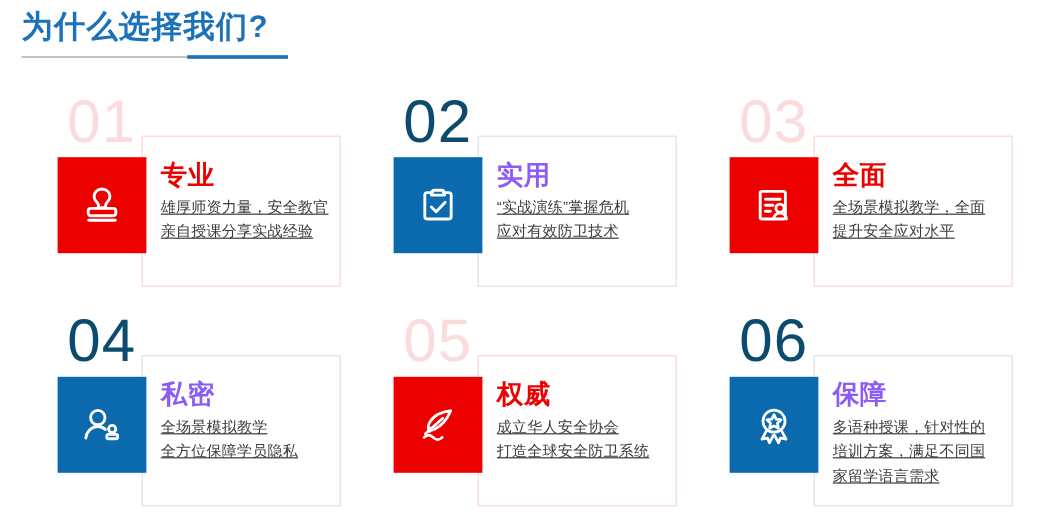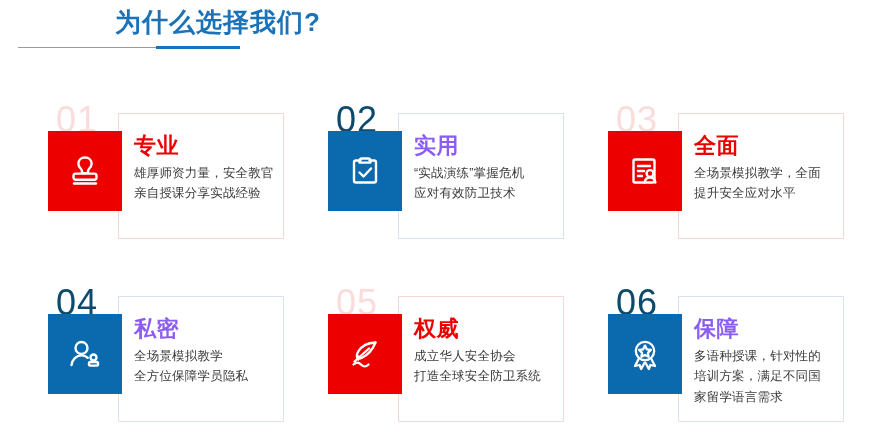--- a/index.html
+++ b/index.html
@@ -22,21 +22,20 @@
     top: 8px;
     width: 400px;
   }
   .header-title {
     font-size: 26px;
     font-weight: bold;
     color: #1b72b8;
     letter-spacing: 1px;
     line-height: 1.15;
     white-space: nowrap;
-    text-align: center;
   }
   .header-rule {
     position: relative;
     margin-top: 8px;
     width: 222px;
     height: 3px;
   }
   .header-rule .rule-grey {
     position: absolute;
     left: 0; top: 1px;
@@ -70,27 +69,26 @@
   .card.c2 { left: 608px; top: 0; }
   .card.c3 { left: 48px;  top: 183px; }
   .card.c4 { left: 328px; top: 183px; }
   .card.c5 { left: 608px; top: 183px; }
 
   
   .card-number {
     position: absolute;
     left: 8px;
     top: 4px;
-    font-size: 36px;
+    font-size: 50px;
     font-weight: 400;
     line-height: 1;
     letter-spacing: 1px;
     z-index: 1;
     font-family: "Liberation Sans", "DejaVu Sans", sans-serif;
-    margin-top: 26px;
   }
   .card.red  .card-number { color: #fbdcdc; }
   .card.blue .card-number { color: #0c4a6e; }
 
   
   .card-frame {
     position: absolute;
     left: 70px;
     top: 41px;
     width: 166px;
@@ -133,21 +131,21 @@
     letter-spacing: 0.5px;
   }
   .card.red  .card-title { color: #ec0000; }
   .card.blue .card-title { color: #8b5cf6; }
   .card-desc {
     font-size: 12.5px;
     color: #3b3b3b;
     line-height: 1.65;
     letter-spacing: 0.2px;
   }
-  .card-desc div { white-space: nowrap; }
+  .card-desc div { white-space: nowrap; text-decoration: underline; }
 </style>
 </head>
 <body>
 
 <div class="header">
   <div class="header-title">为什么选择我们?</div>
   <div class="header-rule">
     <div class="rule-grey"></div>
     <div class="rule-blue"></div>
   </div>

